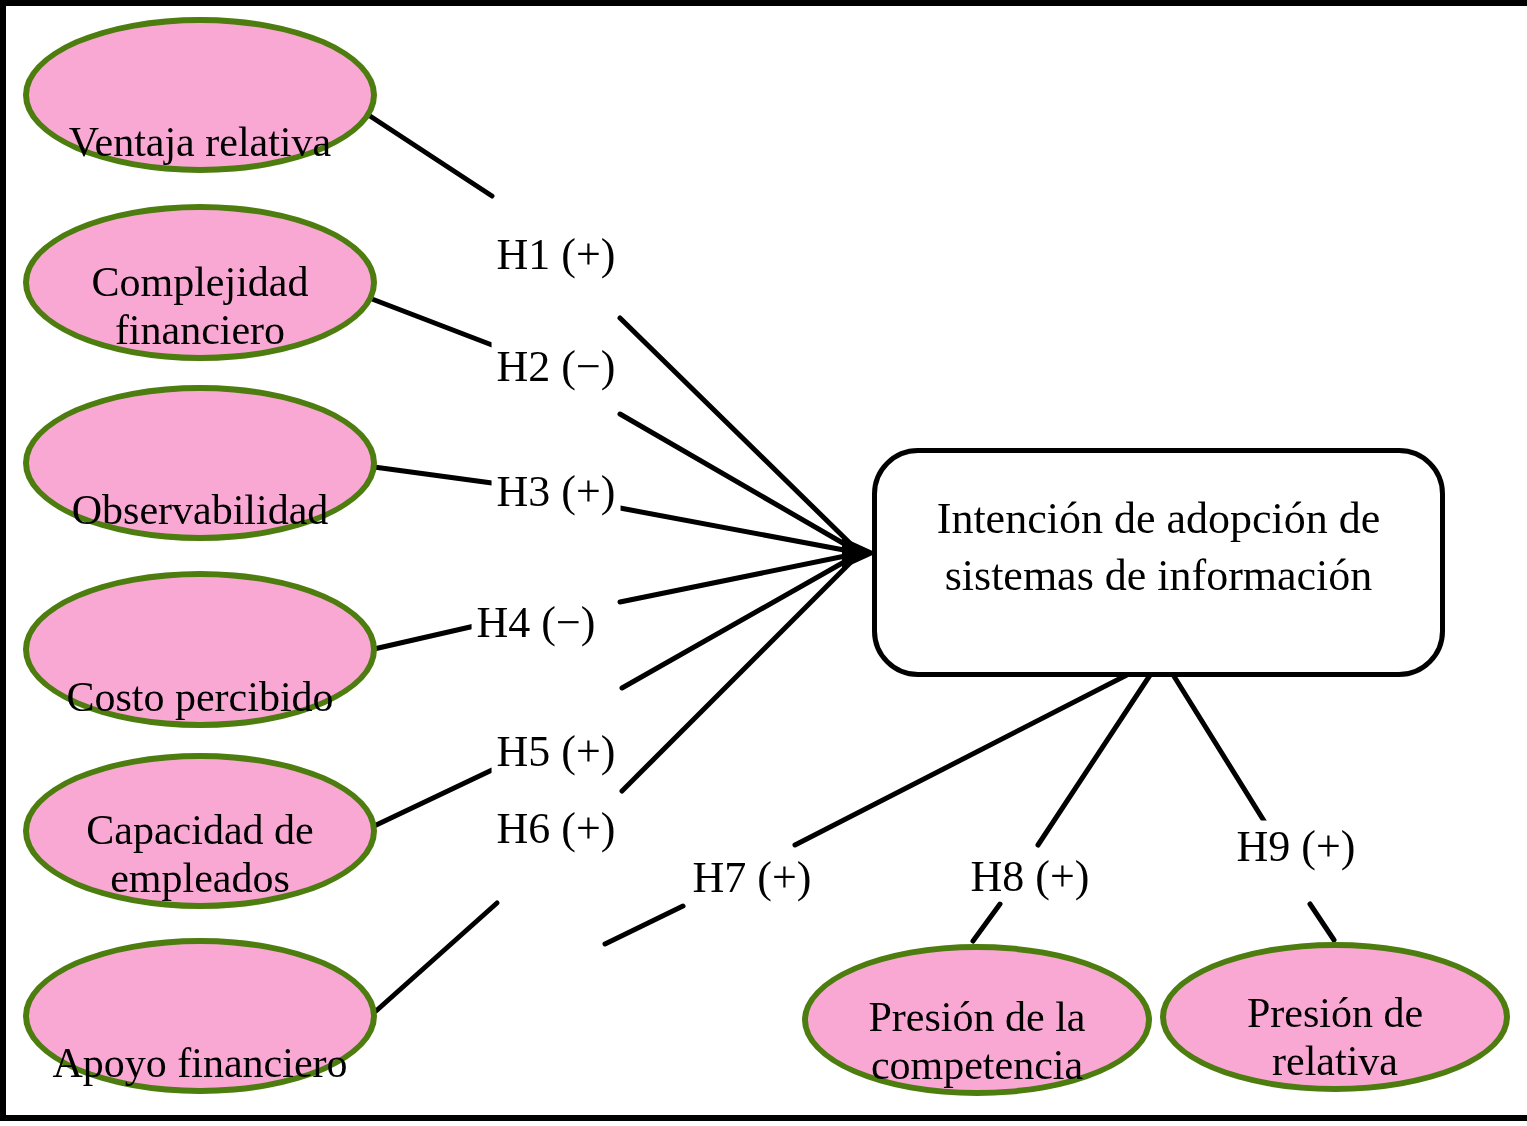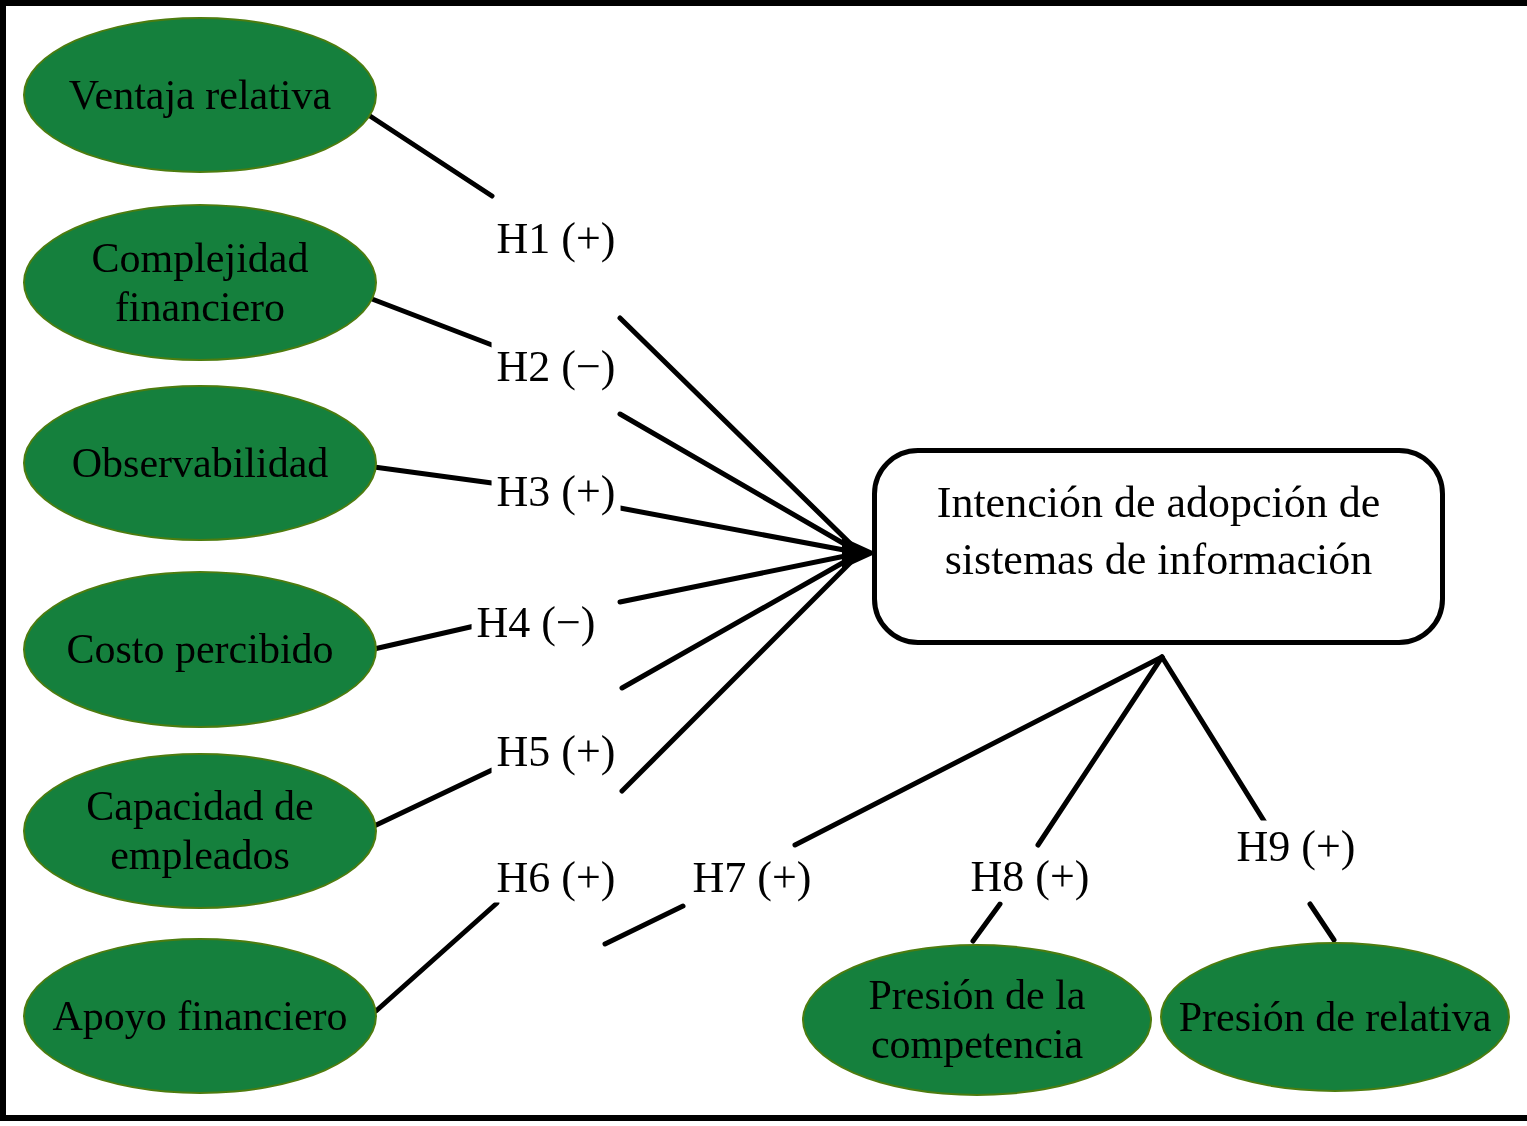--- a/index.html
+++ b/index.html
@@ -17,38 +17,38 @@
     color: #000000;
   }
   .layer {
     position: absolute;
     left: 0;
     top: 0;
   }
   .ellipse {
     position: absolute;
     box-sizing: border-box;
-    border: 2px solid #4d7c0f;
+    border: 6px solid #4d7c0f;
     border-radius: 50%;
-    background: #15803d;
+    background: #f9a8d4;
     display: flex;
-    align-items: center;
+    align-items: flex-end;
     justify-content: center;
     text-align: center;
     font-size: 42px;
     line-height: 1.16;
     padding: 0 14px;
   }
   .outcome {
     position: absolute;
     box-sizing: border-box;
     left: 872px;
     top: 448px;
     width: 573px;
-    height: 197px;
+    height: 229px;
     border: 5px solid #000000;
     border-radius: 46px;
     background: #ffffff;
     display: flex;
     align-items: center;
     justify-content: center;
     text-align: center;
     font-size: 44px;
     line-height: 1.28;
     padding-bottom: 30px;
@@ -127,23 +127,23 @@
     <span>Presión de la competencia</span>
   </div>
   <div class="ellipse" style="left:1160px; top:942px; width:350px; height:150px;">
     <span>Presión de relativa</span>
   </div>
 
   <div class="outcome">
     <span class="inner">Intención de adopción de sistemas de información</span>
   </div>
 
-  <div class="hlabel" style="left:556px;  top:238px;">H1 (+)</div>
+  <div class="hlabel" style="left:556px;  top:254px;">H1 (+)</div>
   <div class="hlabel" style="left:556px;  top:366px;">H2 (−)</div>
   <div class="hlabel" style="left:556px;  top:491px;">H3 (+)</div>
   <div class="hlabel" style="left:536px;  top:622px;">H4 (−)</div>
   <div class="hlabel" style="left:556px;  top:751px;">H5 (+)</div>
-  <div class="hlabel" style="left:556px;  top:877px;font-family:Liberation Serif, serif;">H6 (+)</div>
+  <div class="hlabel" style="left:556px;  top:828px;font-family:Liberation Serif, serif;">H6 (+)</div>
   <div class="hlabel" style="left:752px;  top:877px;">H7 (+)</div>
   <div class="hlabel" style="left:1030px; top:876px;">H8 (+)</div>
   <div class="hlabel" style="left:1296px; top:846px;">H9 (+)</div>
 
 </div>
 
 </body></html>

